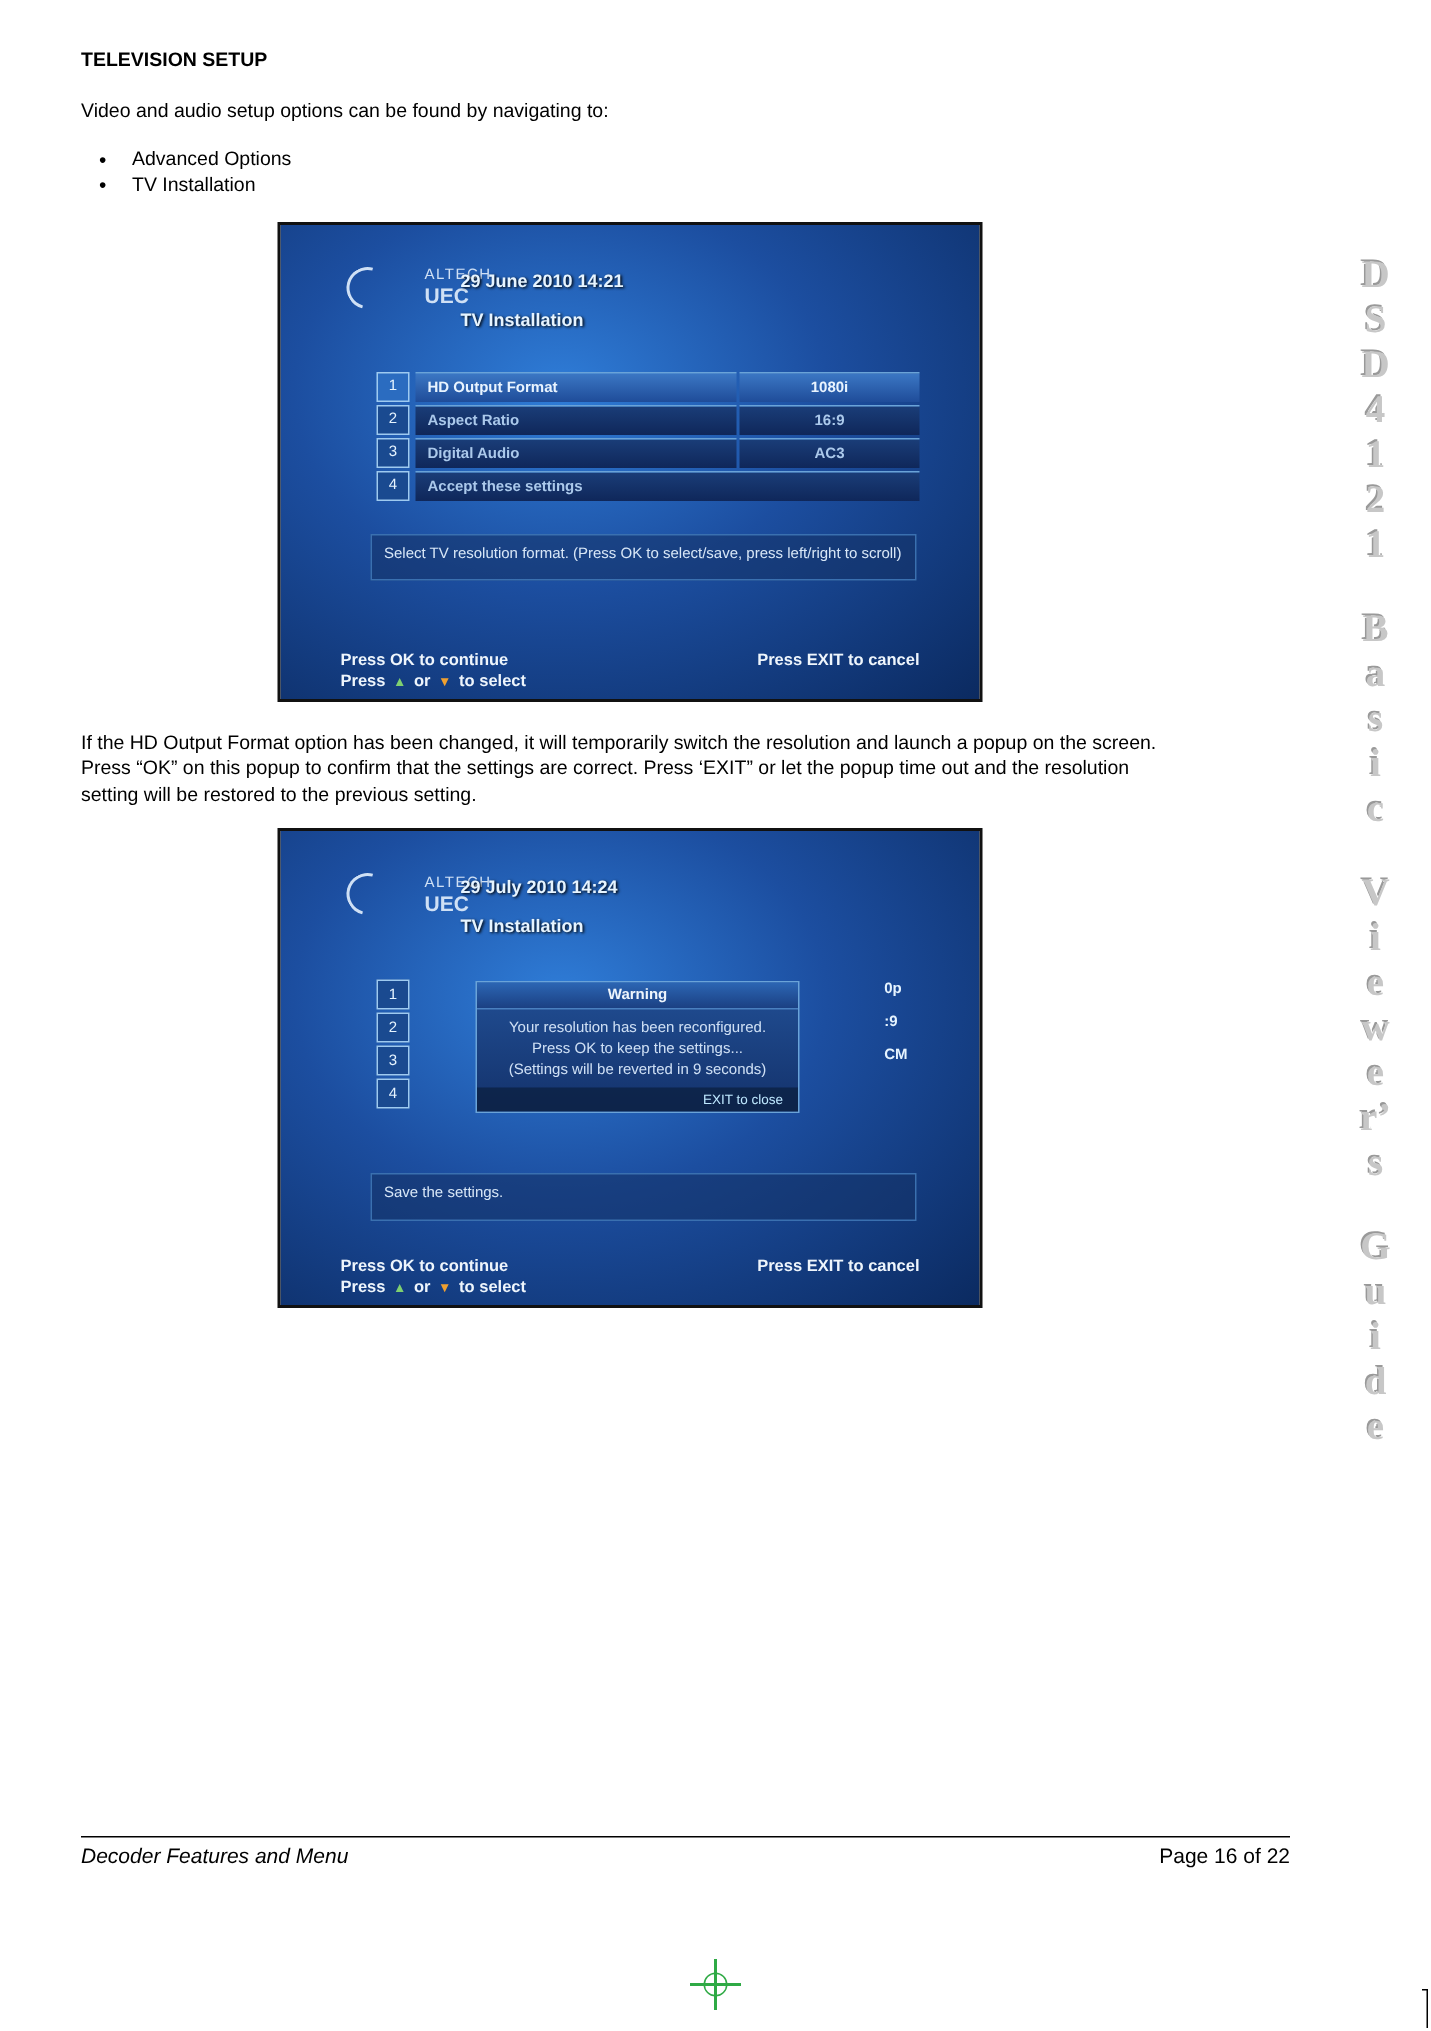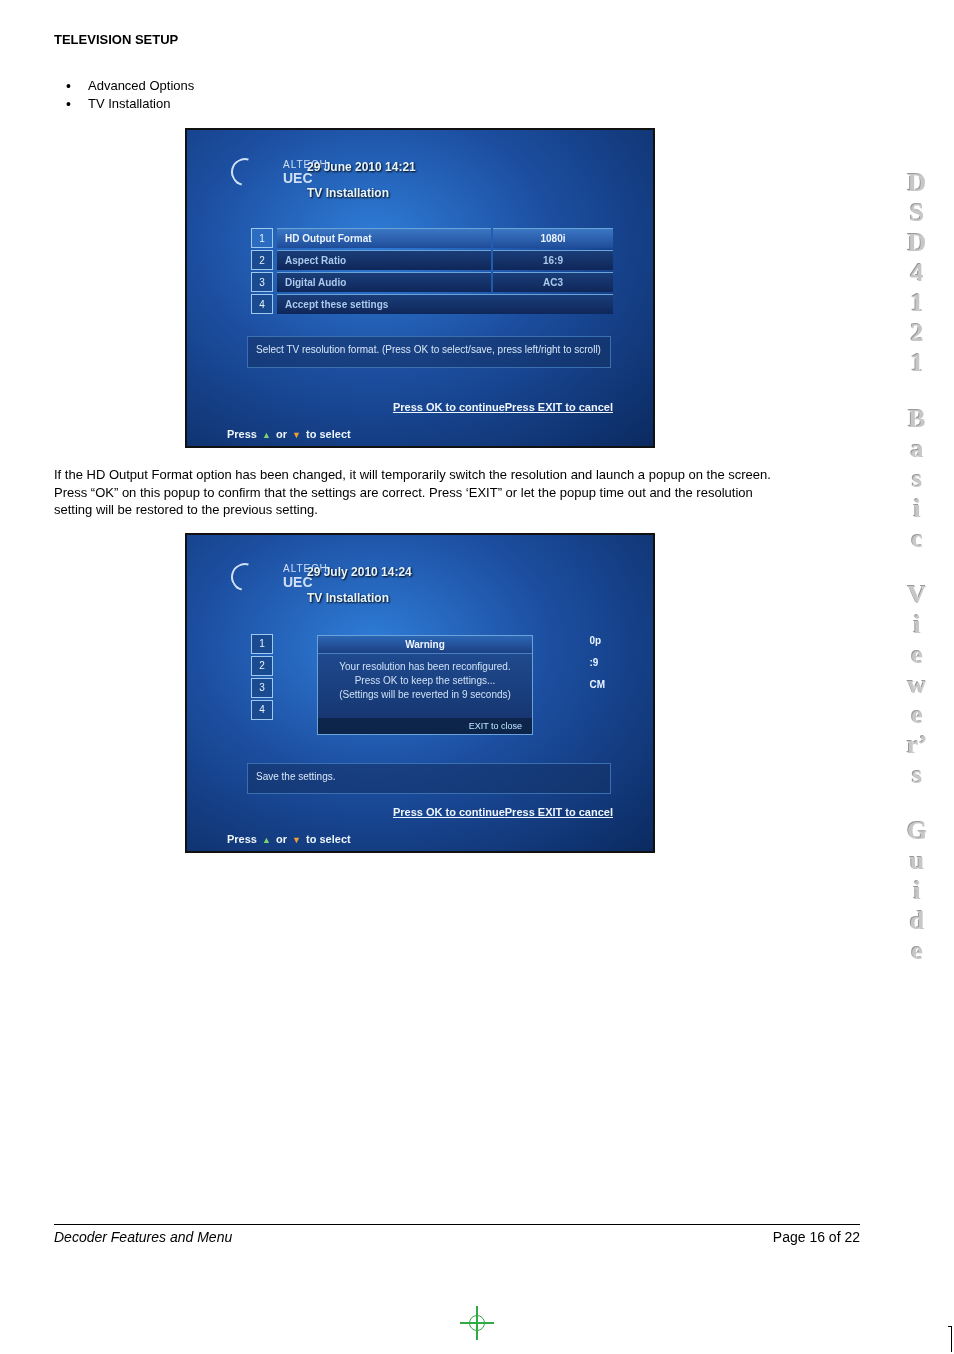--- a/index.html
+++ b/index.html
@@ -12,21 +12,21 @@
     background: #fff;
     position: relative;
   }
   .page {
     padding: 32px 54px 0 54px;
     width: 840px;
   }
   .section-title {
     font-weight: bold;
     font-size: 13px;
-    margin-bottom: 30px;
+    margin-bottom: 18px;
   }
   .para {
     font-size: 13px;
     line-height: 1.35;
     margin-bottom: 14px;
   }
   ul.bullets {
     list-style: none;
     margin-left: 6px;
     margin-bottom: 16px;
@@ -134,23 +134,23 @@
     left: 60px; right: 42px; top: 206px;
     border: 1px solid #3a70b0;
     background: rgba(20,50,100,.55);
     padding: 6px 8px 10px 8px;
     font-size: 10px;
     color:#d8e7f7;
     line-height: 1.35;
   }
   .shot-footer {
     position: absolute;
-    left: 40px; right: 40px; bottom: 33px;
-    display: flex; justify-content: flex-end;
-    font-weight: bold; font-size: 11px; color:#eef5fc;text-decoration:underline;
+    left: 40px; right: 40px; bottom: 20px;
+    display: flex; justify-content: space-between;
+    font-weight: bold; font-size: 11px; color:#eef5fc;
   }
   .shot-footer2 {
     position: absolute; left: 40px; bottom: 6px;
     font-weight: bold; font-size: 11px; color:#eef5fc;
   }
   .shot-footer2 .up::before { content:"▲"; color:#7fd070; font-size:9px; padding:0 2px;}
   .shot-footer2 .dn::before { content:"▼"; color:#f0a030; font-size:9px; padding:0 2px;}
   
   .popup {
     position: absolute;
@@ -161,21 +161,21 @@
     font-size: 10px;
     color:#cfe0f5;
     text-align: center;
   }
   .popup-title {
     background: linear-gradient(#2c66b4,#1b4083);
     color:#eef5fc; font-weight: bold;
     padding: 3px 0;
     border-bottom: 1px solid #4a80c0;
   }
-  .popup-body { padding: 6px 6px 16px 6px; line-height:1.4; }
+  .popup-body { padding: 6px 6px 4px 6px; line-height:1.4; }
   .popup-close {
     background: rgba(10,30,60,.7);
     color:#bfe9ff;
     font-size: 9px;
     padding: 3px 0;
     text-align: right;
     padding-right: 10px;
   }
   .bg-vals {
     position:absolute; right:48px; top:100px;
@@ -235,20 +235,21 @@
     position:absolute; right:2px; bottom:2px;
     width:4px; height:26px; border-right:1px solid #000;
     border-top:1px solid #000;
   }
 </style>
 </head>
 <body>
 
 <div class="page">
   <div class="section-title">TELEVISION SETUP</div>
+  <div class="para">Video and audio setup options can be found by navigating to:</div>
   <ul class="bullets">
     <li>Advanced Options</li>
     <li>TV Installation</li>
   </ul>
 
   <div class="shot">
     <div class="shot-header">
       <div class="logo-arc"></div>
       <div class="logo-text">
         <div>ALTECH</div>

